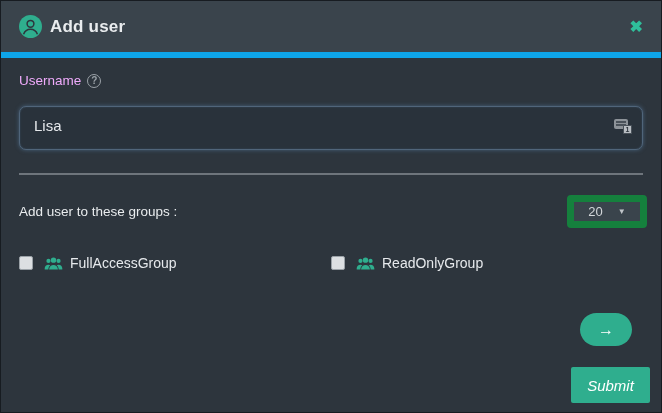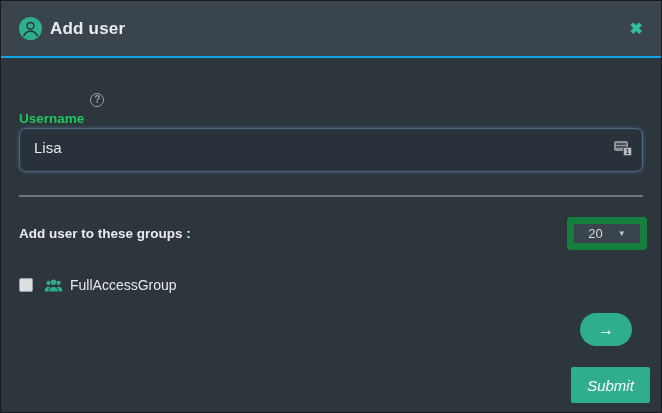--- a/index.html
+++ b/index.html
@@ -12,44 +12,44 @@
     width:662px; height:413px;
     background:#2d353d;
     border:1px solid #171c21;
     position:relative;
   }
   
   .header {
     height:57px; background:#3a444c;
     display:flex; align-items:center;
     padding:0 18px;
-    border-bottom:2px solid #0ea5e9;
+    border-bottom:6px solid #0ea5e9;
   }
   .user-circle { width:23px; height:23px; flex:0 0 auto; }
   .title {
     color:#e9ecee; font-size:17px; font-weight:bold;
     margin-left:8px; letter-spacing:.2px;
   }
   .close {
     margin-left:auto; color:#2fbf9b;
     font-size:16px; font-weight:bold;
     cursor:pointer; line-height:1;
   }
   
   .body { padding:15px 18px 0 18px; }
   .label-row { display:flex; align-items:center; gap:6px; }
-  .field-label { color:#22c55e; font-size:13.5px; font-weight:bold;margin-top:38px; }
+  .field-label { color:#f0abfc; font-size:13.5px; font-weight:normal; }
   .help {
     width:14px; height:14px; border:1px solid #9aa1a7; border-radius:50%;
     color:#9aa1a7; font-size:10px; font-weight:bold;
     display:flex; align-items:center; justify-content:center;
     cursor:pointer;
   }
   .input-wrap {
-    margin-top:2px; height:44px;
+    margin-top:18px; height:44px;
     background:#29323b;
     border:1px solid #50657a;
     box-shadow:0 0 4px rgba(93,134,175,.55), inset 0 0 2px rgba(93,134,175,.3);
     border-radius:7px;
     display:flex; align-items:center;
     padding:0 10px 5px 14px;
   }
   .input-wrap input {
     flex:1; background:transparent; border:none; outline:none;
     color:#e6e9ec; font-size:15px; font-family:"Liberation Sans", sans-serif;
@@ -73,21 +73,21 @@
     display:flex; align-items:center; justify-content:center; line-height:1;
   }
   .divider {
     margin:23px 0 0 0; height:2px; background:#6e757c; border:none;
   }
   
   .groups-row {
     margin-top:20px;
     display:flex; align-items:center; justify-content:space-between;
   }
-  .groups-label { color:#e9ecee; font-size:13.5px; font-weight:bold; }
+  .groups-label { color:#e9ecee; font-size:13.5px; font-weight:normal; }
   .select {
     width:80px; height:33px; background:#3a444c;
     border:7px solid #15803d; border-radius:4px;
     display:flex; align-items:center; justify-content:center; gap:15px;
     cursor:pointer; margin-right:-4px;
   }
   .select .val { color:#d3d7da; font-size:13px; }
   .select .caret { color:#c0c5c9; font-size:8px; }
   .checkbox-list { display:flex; margin-top:27px;justify-content:space-between; }
   .check-item {
@@ -170,20 +170,34 @@
             <circle cx="15.4" cy="5.2" r="2.2"></circle>
             <circle cx="10" cy="4.4" r="2.9"></circle>
             <path d="M0.6 13.4c0-2.6 1.8-4.1 4-4.1.8 0 1.5.2 2.1.6-1.4 1.1-2.2 2.6-2.2 4.5H0.6z"></path>
             <path d="M19.4 13.4c0-2.6-1.8-4.1-4-4.1-.8 0-1.5.2-2.1.6 1.4 1.1 2.2 2.6 2.2 4.5h3.9z"></path>
             <path d="M5.3 14.4c0-2.9 2.1-4.8 4.7-4.8s4.7 1.9 4.7 4.8z"></path>
           </g>
         </svg>
         <span class="group-name">FullAccessGroup</span>
       </div>
 
+      <div class="check-item">
+        <span class="checkbox"></span>
+        <svg class="users-ico" viewBox="0 0 20 16">
+          <g fill="#2fae8e">
+            <circle cx="4.6" cy="5.2" r="2.2"></circle>
+            <circle cx="15.4" cy="5.2" r="2.2"></circle>
+            <circle cx="10" cy="4.4" r="2.9"></circle>
+            <path d="M0.6 13.4c0-2.6 1.8-4.1 4-4.1.8 0 1.5.2 2.1.6-1.4 1.1-2.2 2.6-2.2 4.5H0.6z"></path>
+            <path d="M19.4 13.4c0-2.6-1.8-4.1-4-4.1-.8 0-1.5.2-2.1.6 1.4 1.1 2.2 2.6 2.2 4.5h3.9z"></path>
+            <path d="M5.3 14.4c0-2.9 2.1-4.8 4.7-4.8s4.7 1.9 4.7 4.8z"></path>
+          </g>
+        </svg>
+        <span class="group-name">ReadOnlyGroup</span>
+      </div>
 
     </div>
   </div>
 
   <button class="next-btn">
     <span>→</span>
   </button>
 
   <button class="submit-btn">Submit</button>
 

